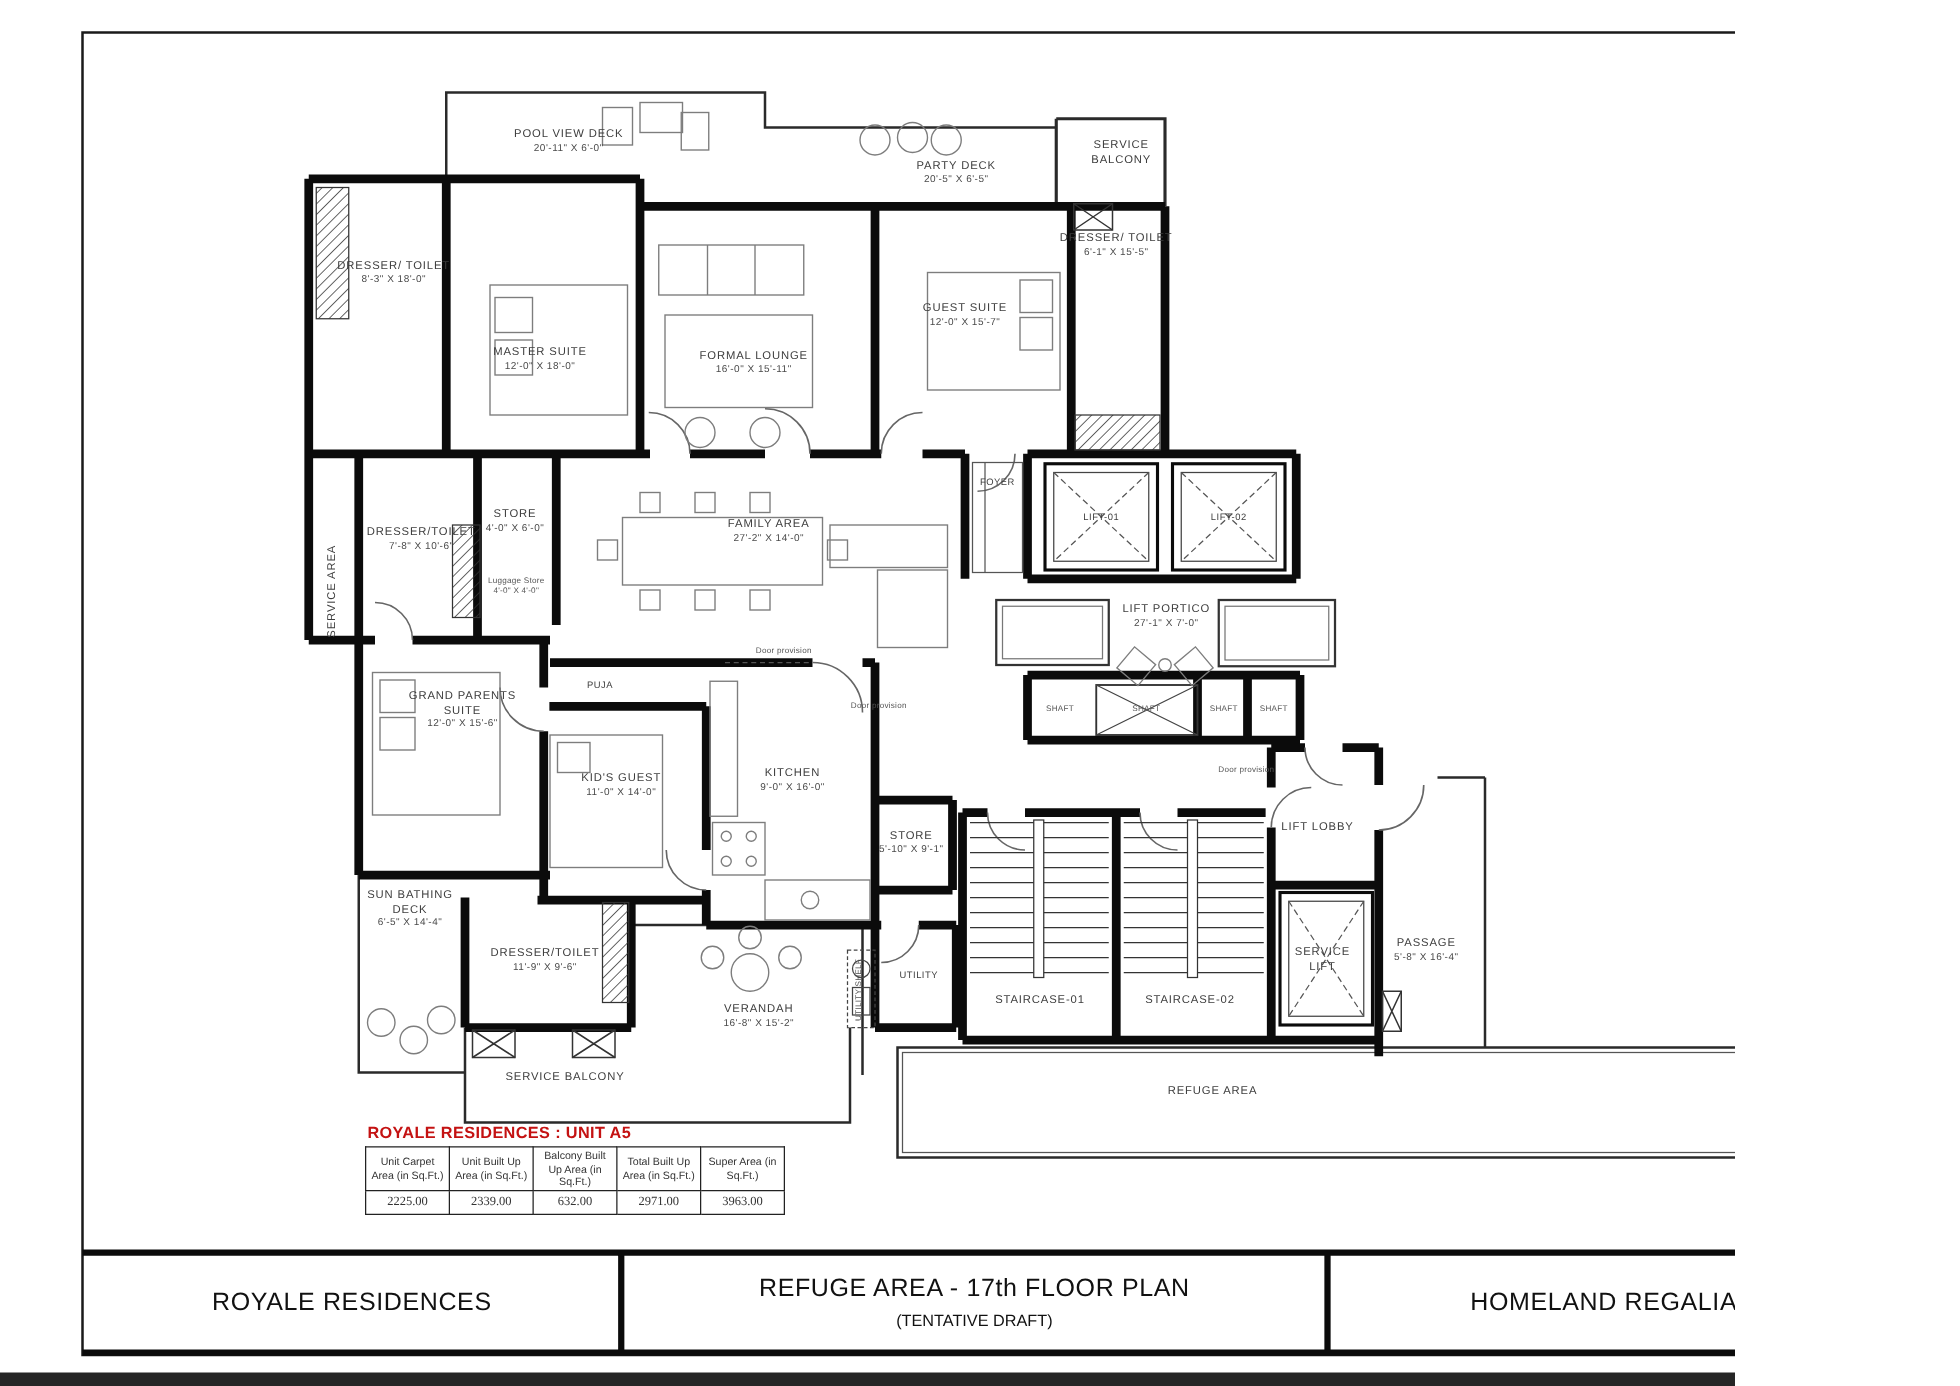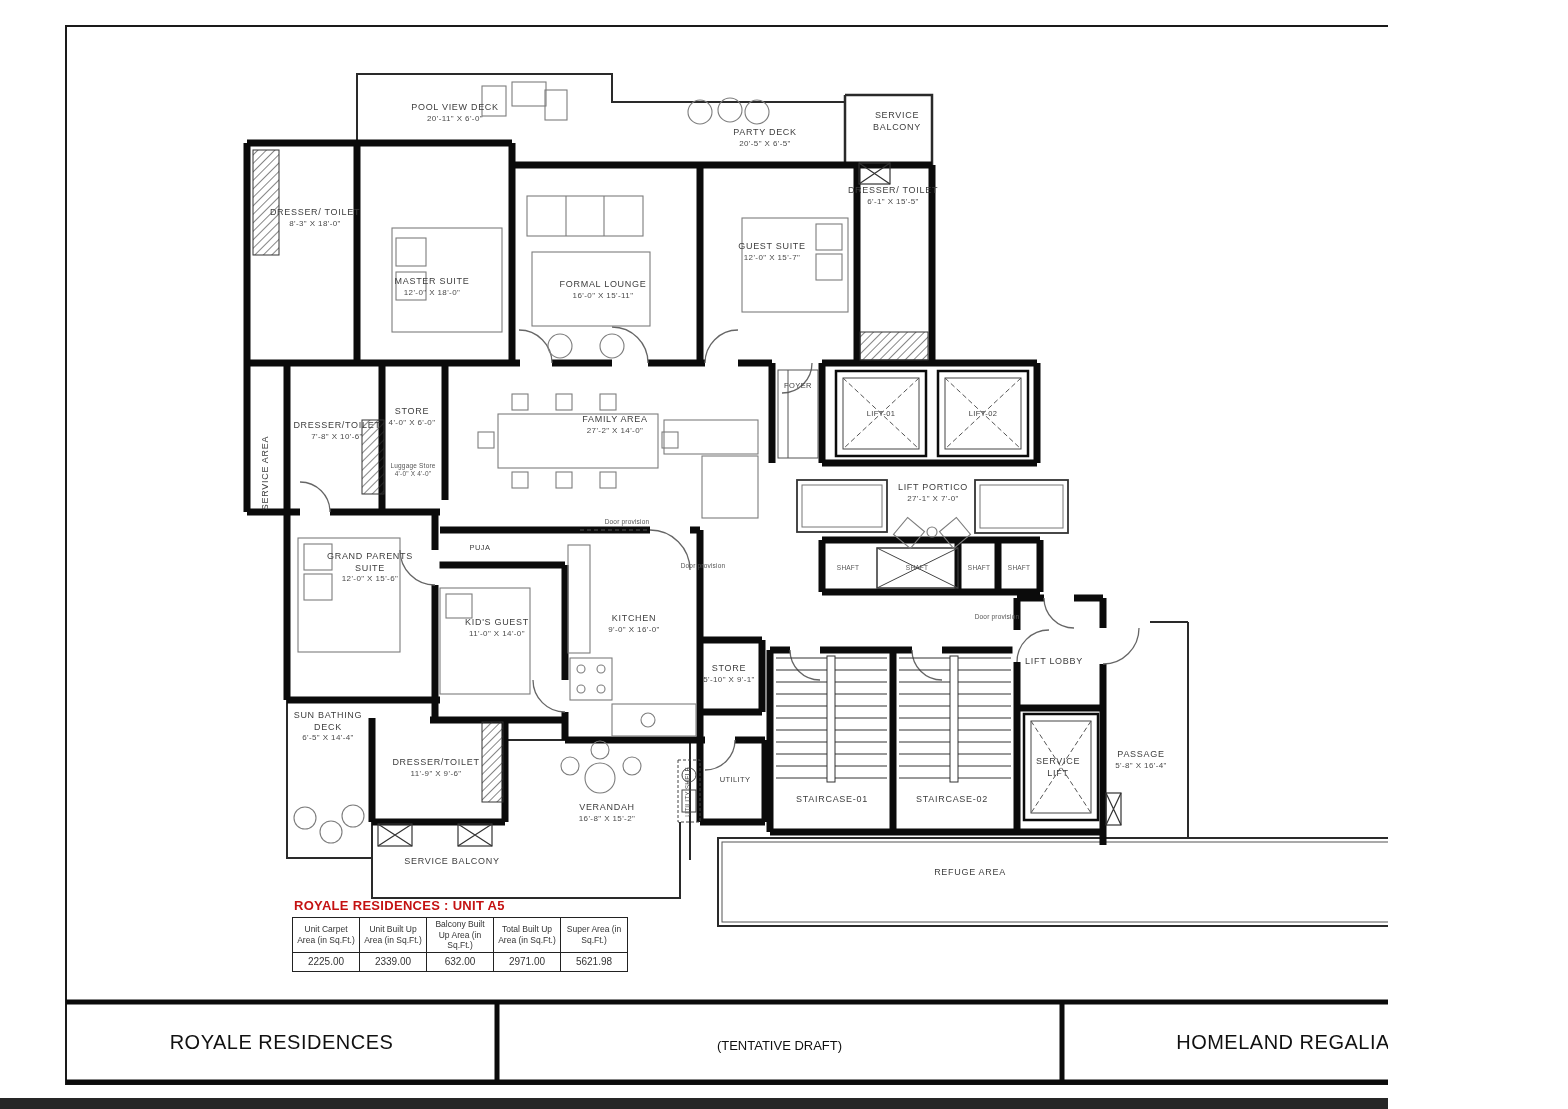--- a/index.html
+++ b/index.html
@@ -16,21 +16,21 @@
   .wrap48{white-space:normal;width:48px;justify-content:center;}
   .vert{transform:translate(-50%,-50%) rotate(-90deg);}
   .tiny{font-size:6.5px;letter-spacing:.2px;color:#555;}
   .small{font-size:7.5px;letter-spacing:.4px;}
   
   #unit-table-box{position:absolute;left:292px;top:898px;z-index:6;}
   #unit-table-title{color:#c41212;font-weight:bold;font-size:13px;letter-spacing:.3px;margin:0 0 4px 2px;}
   #unit-table{border-collapse:collapse;border-radius:20px;}
   #unit-table th,#unit-table td{border:1px solid #222;color:#333;padding:1px 3px;text-align:center;}
   #unit-table th{font-weight:normal;font-size:8.5px;line-height:1.25;width:60px;}
-  #unit-table td{font-size:10px;height:16px;}
+  #unit-table td{font-size:10px;height:16px;font-family:Liberation Serif, serif;}
   
   .band-cell{position:absolute;display:flex;flex-direction:column;justify-content:center;
              align-items:center;color:#111;z-index:6;}
   .band-main{font-size:20px;letter-spacing:.5px;}
   .band-sub{font-size:13px;margin-top:6px;}
 </style>
 </head>
 <body>
 
 <div id="sheet">
@@ -362,29 +362,30 @@
         <th>Unit Built Up Area (in Sq.Ft.)</th>
         <th>Balcony Built Up Area (in Sq.Ft.)</th>
         <th>Total Built Up Area (in Sq.Ft.)</th>
         <th>Super Area (in Sq.Ft.)</th>
       </tr>
       <tr>
         <td>2225.00</td>
         <td>2339.00</td>
         <td>632.00</td>
         <td>2971.00</td>
-        <td>5621.98</td>
+        <td>3963.00</td>
       </tr>
     </tbody>
       </table>
   </div>
 
   <div class="band-cell" style="left:66px;top:1002px;width:431px;height:80px">
     <div class="band-main">ROYALE RESIDENCES</div>
   </div>
   <div class="band-cell" style="left:497px;top:1002px;width:565px;height:80px">
+    <div class="band-main">REFUGE AREA - 17th FLOOR PLAN</div>
     <div class="band-sub">(TENTATIVE DRAFT)</div>
   </div>
   <div class="band-cell" style="left:1062px;top:1002px;width:442px;height:80px">
     <div class="band-main">HOMELAND REGALIA</div>
   </div>
 
 </div>
 
 </body></html>

